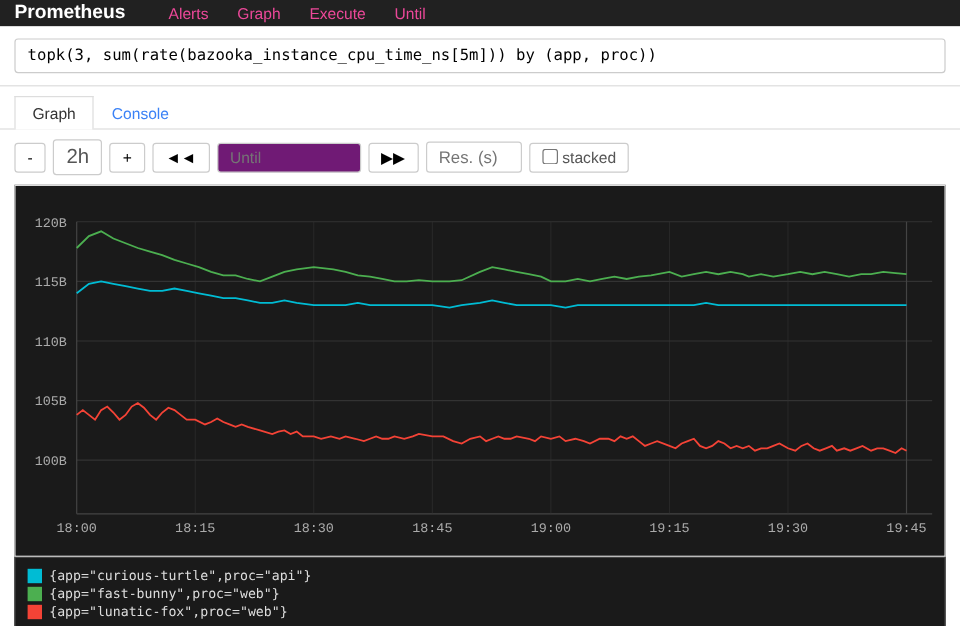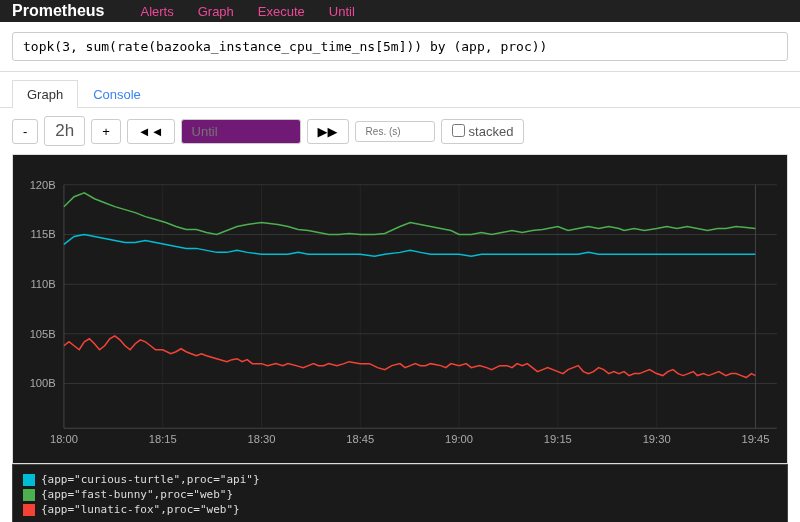--- a/index.html
+++ b/index.html
@@ -112,21 +112,21 @@
       padding: 4px 10px;
       font-size: 13px;
       background: #701a75;
       color: #999;
       width: 120px;
     }
     .res-input {
       border: 1px solid #ccc;
       border-radius: 3px;
       padding: 4px 10px;
-      font-size: 10px;
+      font-size: 14px;
       background: #fff;
       color: #999;
       width: 80px;
     }
     .stacked-label {
       display: flex;
       align-items: flex-start;
       gap: 4px;
       font-size: 13px;
       color: #555;
@@ -135,20 +135,21 @@
       padding: 4px 10px;
       cursor: pointer;
       background: #fff;
     }
     .stacked-checkbox { cursor: pointer; }
 
     
     .chart-container {
       padding: 0 12px;
       position: relative;
+      font-family: Liberation Mono, monospace;
     }
     .chart-wrapper {
       border: 1px solid #ddd;
       background: #1a1a1a;
       position: relative;
       width: 100%;
       height: 310px;
       overflow: hidden;
     }
 

